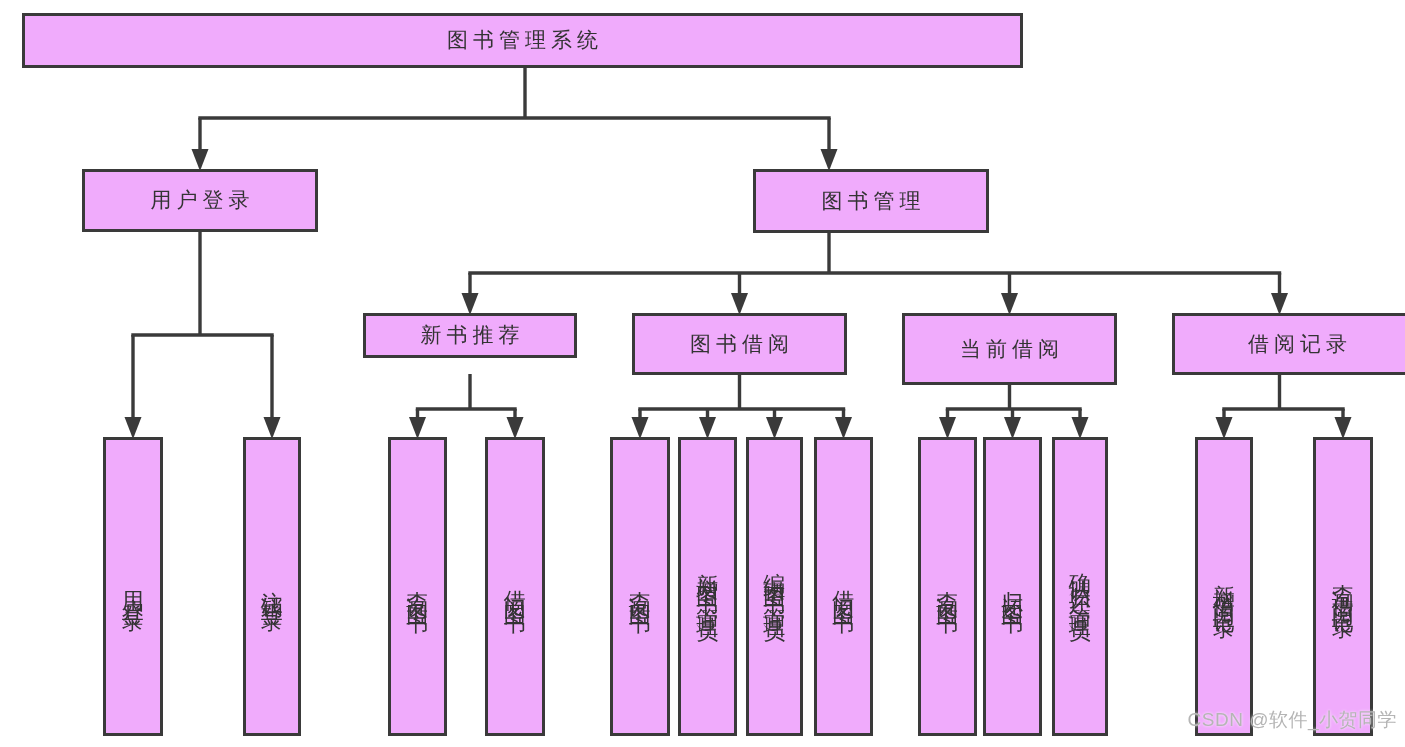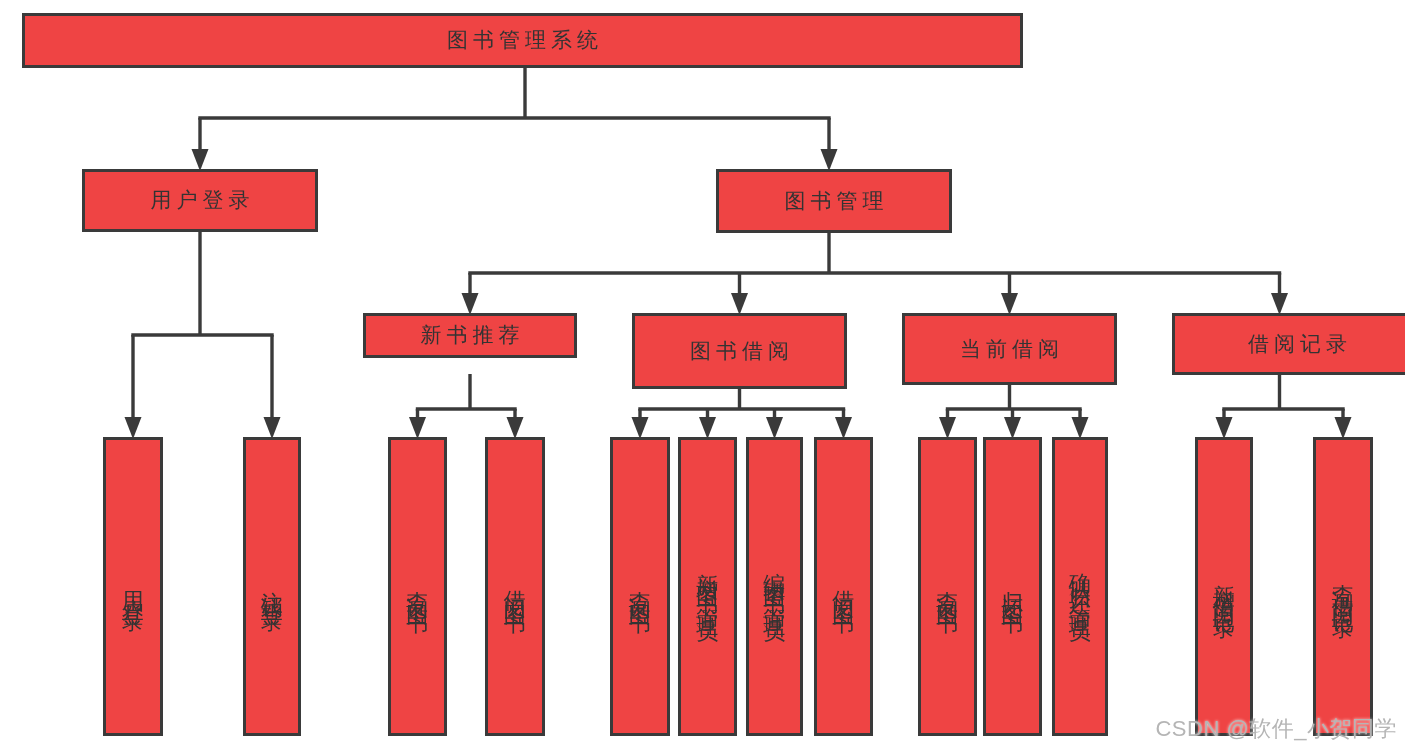--- a/index.html
+++ b/index.html
@@ -14,21 +14,21 @@
     position:relative;
     width:1405px;height:747px;
     background:var(--bg);
     overflow:hidden;
   }
   #wires{position:absolute;left:0;top:0;}
   .node{
     position:absolute;
     box-sizing:border-box;
     border:3px solid var(--line);
-    background:#ef4444;
+    background:#f0abfc;
     display:flex;
     align-items:center;
     justify-content:center;
     color:var(--text);
     font-size:21px;
     letter-spacing:5px;
     text-indent:5px;
     line-height:1.25;
     white-space:nowrap;
     z-index:2;
@@ -37,22 +37,22 @@
     writing-mode:vertical-rl;
     text-orientation:mixed;
     letter-spacing:7px;
     text-indent:0;
     font-size:22px;
     white-space:normal;
   }
   .watermark{
     position:absolute;
     right:8px;
-    bottom:3px;
-    font-size:22px;
+    bottom:14px;
+    font-size:19px;
     letter-spacing:0.5px;
     color:var(--wm);
     text-shadow:0 0 3px rgba(255,255,255,0.9);
     z-index:5;
   }
 </style>
 </head>
 <body>
 
 <div id="canvas">
@@ -120,25 +120,25 @@
         <line x1="1222.3" y1="409" x2="1344.7" y2="409" stroke="#3a3a3a" stroke-width="3.4"></line>
         <line x1="1224" y1="409" x2="1224" y2="421" stroke="#3a3a3a" stroke-width="3.4"></line>
         <polygon points="1224,439 1215.5,417 1232.5,417" fill="#3a3a3a"></polygon>
         <line x1="1343" y1="409" x2="1343" y2="421" stroke="#3a3a3a" stroke-width="3.4"></line>
         <polygon points="1343,439 1334.5,417 1351.5,417" fill="#3a3a3a"></polygon>
       </g>
     </svg>
 
   <div class="node" style="left: 22px; top: 13px; width: 1001px; height: 55px;">图书管理系统</div>
     <div class="node" style="left: 82px; top: 169px; width: 236px; height: 63px;">用户登录</div>
-    <div class="node" style="left: 716px; top: 169px; width: 236px; height: 64px;">图书管理</div>
+    <div class="node" style="left: 753px; top: 169px; width: 236px; height: 64px;">图书管理</div>
     <div class="node vertical" style="left: 103px; top: 437px; width: 60px; height: 299px;">用户登录</div>
     <div class="node vertical" style="left: 243px; top: 437px; width: 58px; height: 299px;">注销登录</div>
     <div class="node" style="left: 363px; top: 313px; width: 214px; height: 45px;">新书推荐</div>
-    <div class="node" style="left: 632px; top: 313px; width: 215px; height: 76px;">图书借阅</div>
+    <div class="node" style="left: 632px; top: 313px; width: 215px; height: 62px;">图书借阅</div>
     <div class="node" style="left: 902px; top: 313px; width: 215px; height: 72px;">当前借阅</div>
     <div class="node" style="left: 1172px; top: 313px; width: 251px; height: 62px;">借阅记录</div>
     <div class="node vertical" style="left: 388px; top: 437px; width: 59px; height: 299px;">查询图书</div>
     <div class="node vertical" style="left: 485px; top: 437px; width: 60px; height: 299px;">借阅图书</div>
     <div class="node vertical" style="left: 610px; top: 437px; width: 60px; height: 299px;">查询图书</div>
     <div class="node vertical" style="left: 678px; top: 437px; width: 59px; height: 299px;">新增图书（管理员）</div>
     <div class="node vertical" style="left: 746px; top: 437px; width: 57px; height: 299px;">编辑图书（管理员）</div>
     <div class="node vertical" style="left: 814px; top: 437px; width: 59px; height: 299px;">借阅图书</div>
     <div class="node vertical" style="left: 918px; top: 437px; width: 59px; height: 299px;">查询图书</div>
     <div class="node vertical" style="left: 983px; top: 437px; width: 59px; height: 299px;">归还图书</div>

